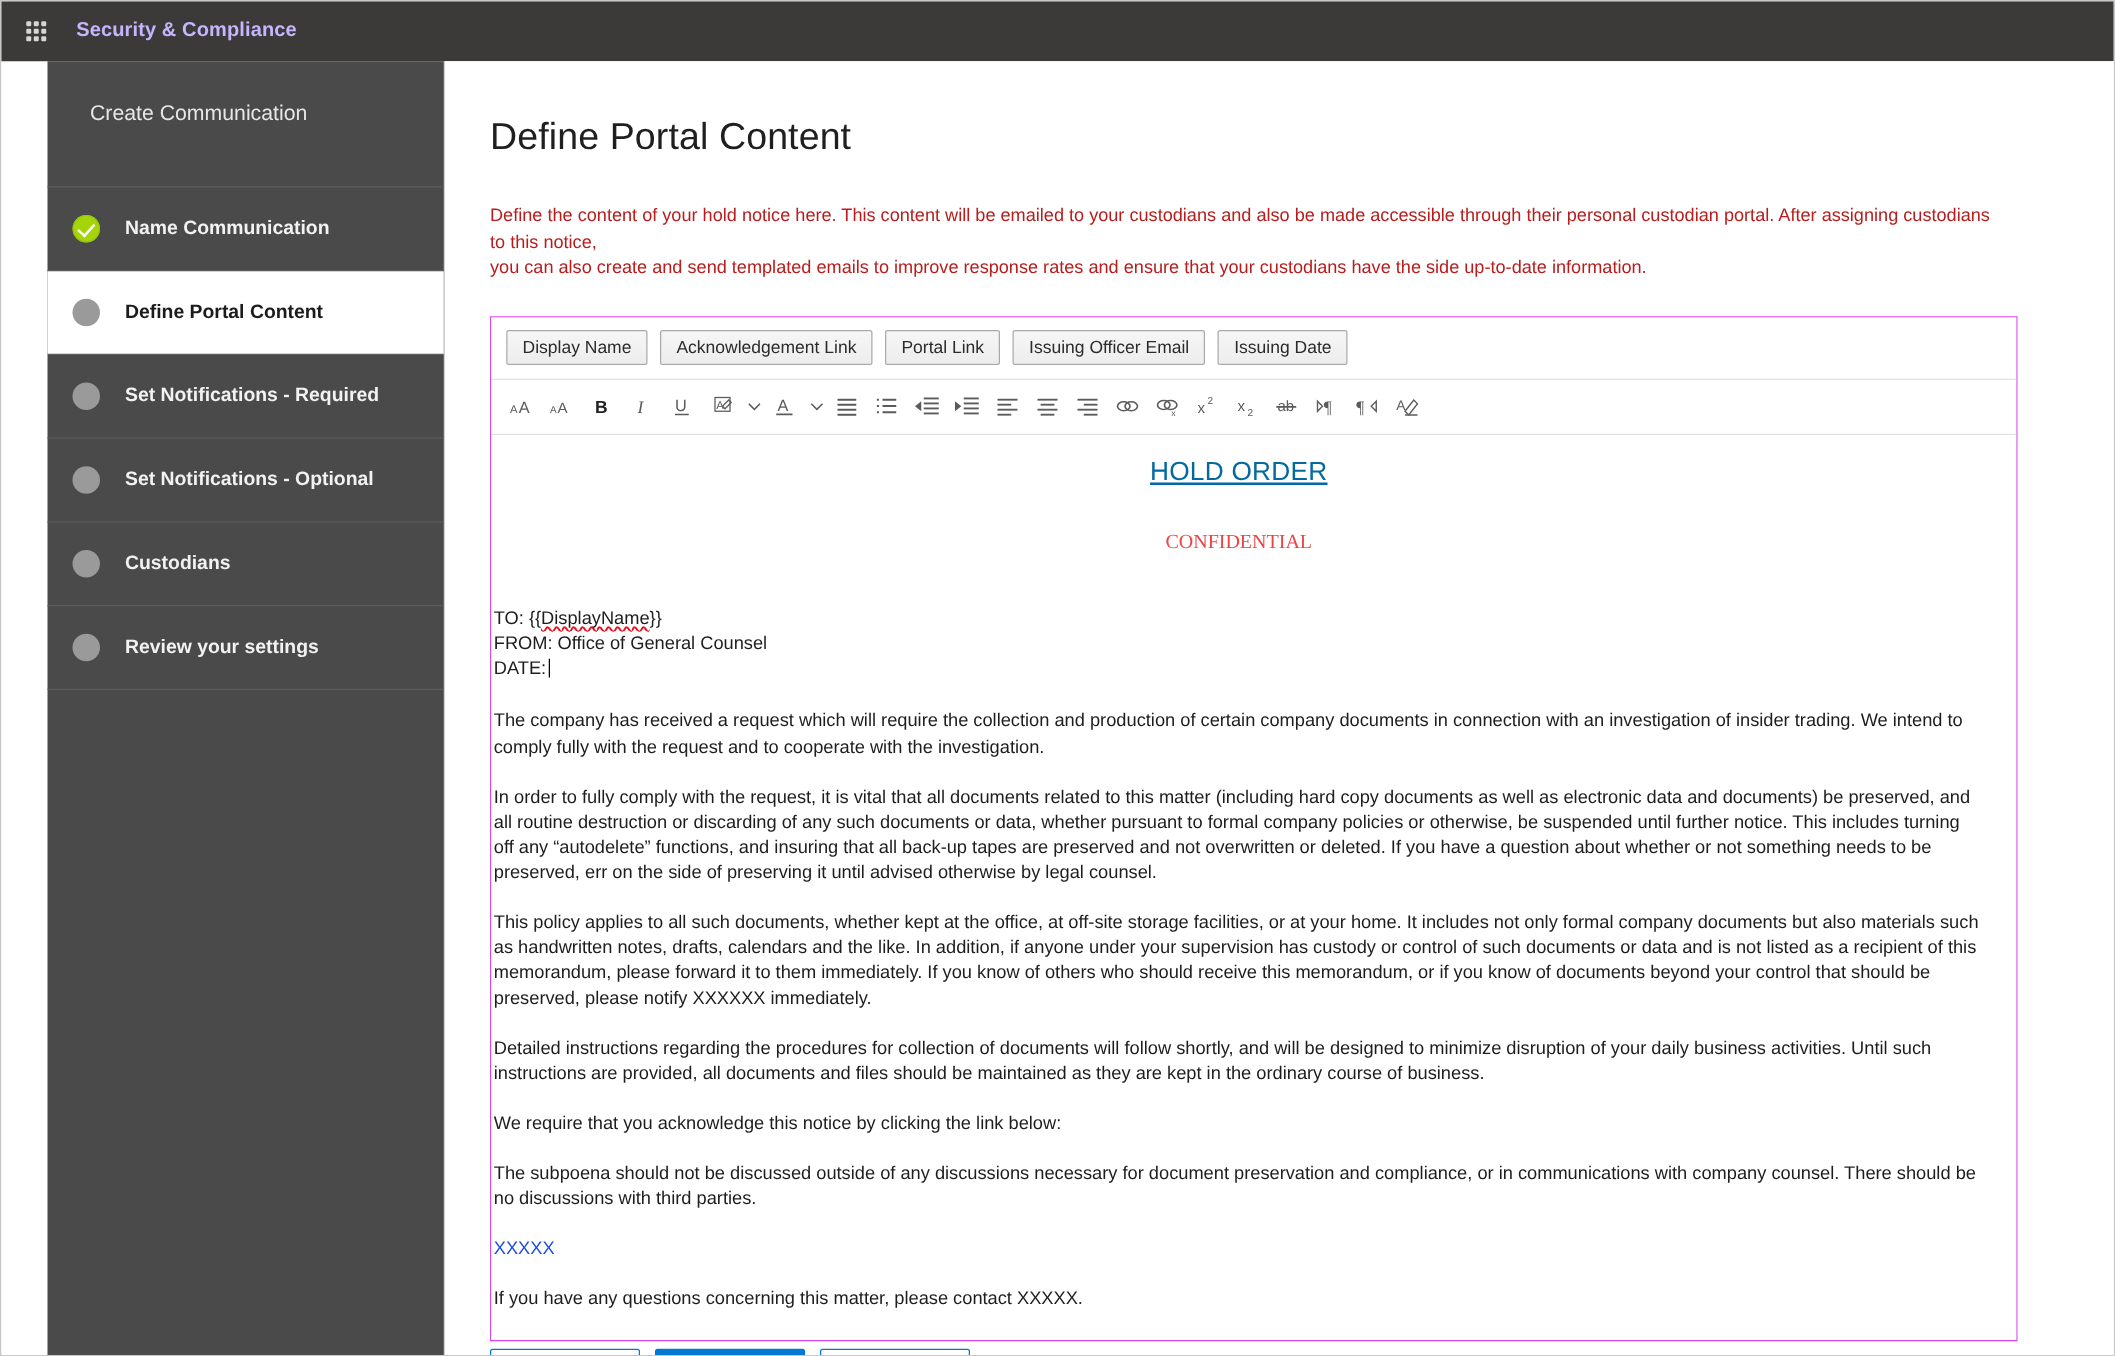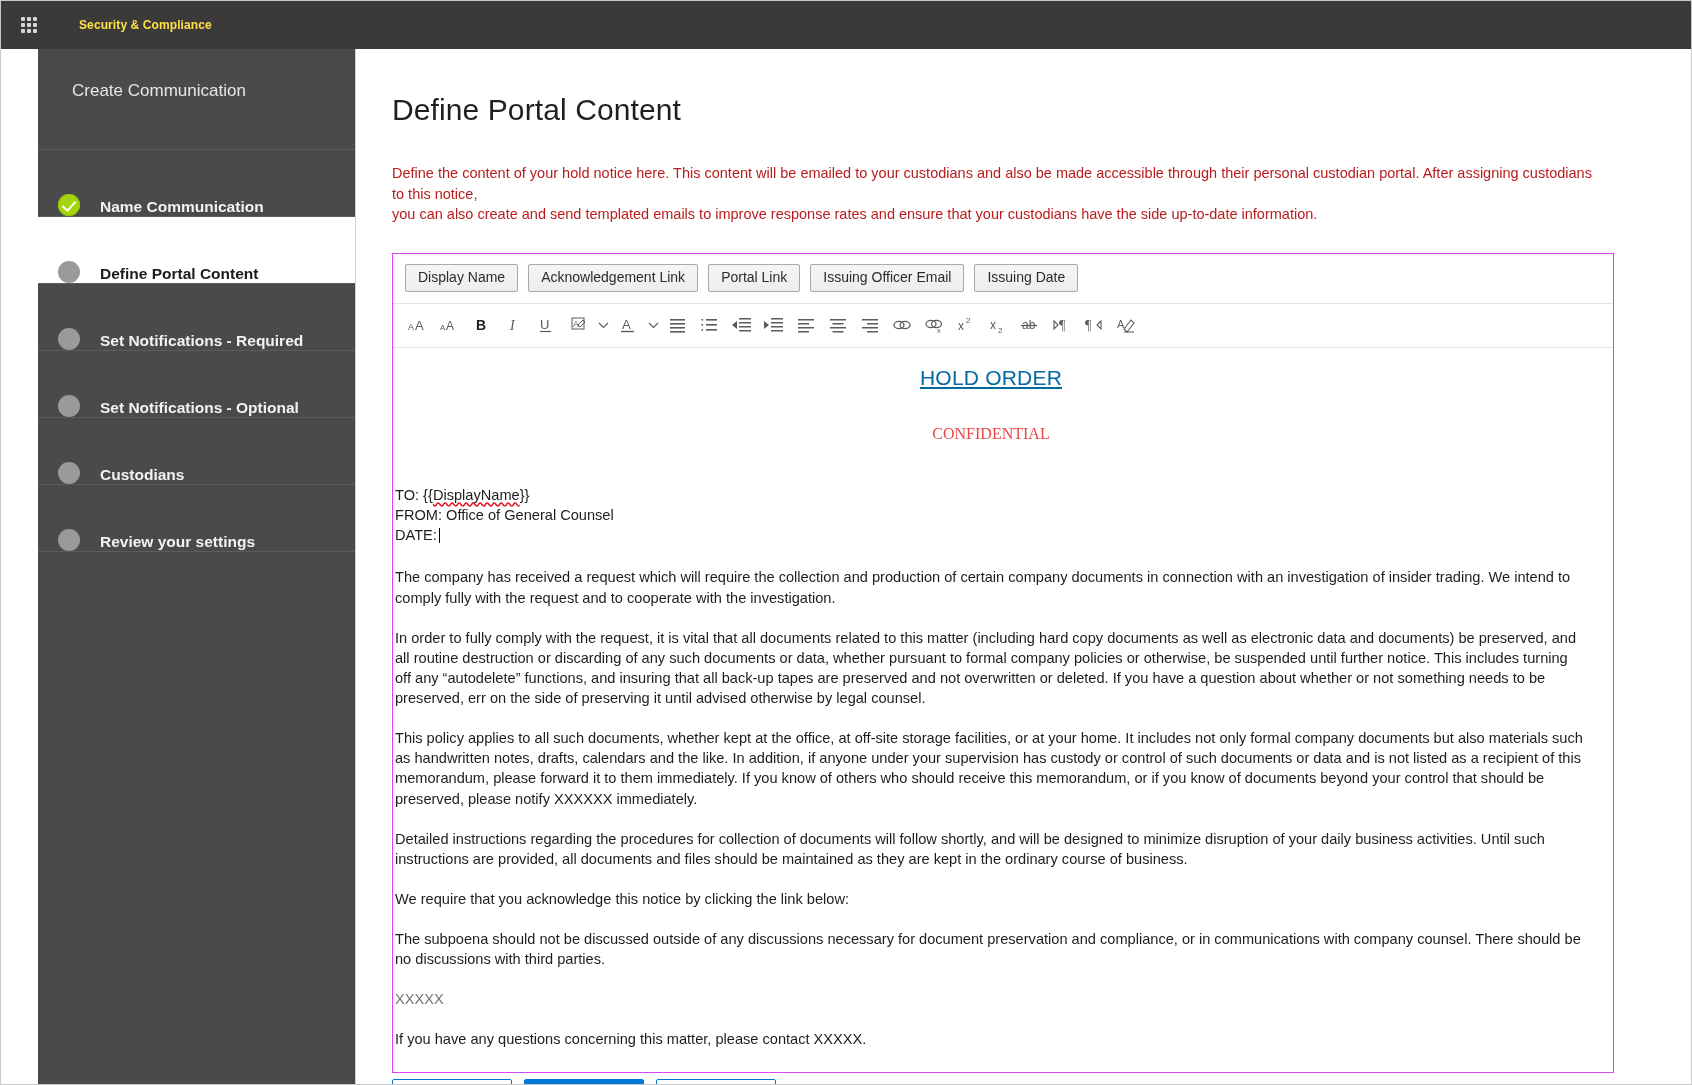--- a/index.html
+++ b/index.html
@@ -35,24 +35,24 @@
     display: grid;
     grid-template-columns: repeat(3, 4px);
     grid-template-rows: repeat(3, 4px);
     gap: 2px;
   }
   .waffle-grid i {
     display: block; width: 4px; height: 4px;
     background: #d6d6d6; border-radius: 1px;
   }
   .suite-title {
-    color: #fde047;
-    font-size: 12px;
+    color: #c4b5fd;
+    font-size: 16px;
     font-weight: bold;
-    margin-left: 30px;
+    margin-left: 12px;
     letter-spacing: .1px;
   }
 
   
   .body-split {
     display: flex;
     height: calc(1085px - 48px);
     width: 100%;
     padding-left: 37px;
   }
@@ -68,21 +68,21 @@
   }
   .wizard-heading {
     color: #e6e6e6;
     font-size: 17px;
     padding: 32px 0 0 34px;
     height: 101px;
     border-bottom: 1px solid #5c5c5c;
   }
   .nav-item {
     display: flex;
-    align-items: flex-end;
+    align-items: center;
     height: 67px;
     padding-left: 20px;
     border-bottom: 1px solid #5c5c5c;
     cursor: pointer;
     color: #f2f2f2;
     font-size: 15.5px;
     font-weight: bold;
   }
   .nav-item.selected {
     background: #ffffff;
@@ -215,21 +215,21 @@
     background: #000;
     vertical-align: -3px;
     margin-left: 2px;
   }
   .doc p {
     margin: 20px 0 0 0;
     line-height: 1.38;
   }
   .doc p:first-of-type { margin-top: 22px; }
   .doc-link {
-    color: #737373;
+    color: #1d4ed8;
     text-decoration: none;
     cursor: pointer;
   }
 
   
   .footer-actions {
     display: flex;
     gap: 12px;
     padding: 6px 0 14px 0;
   }

